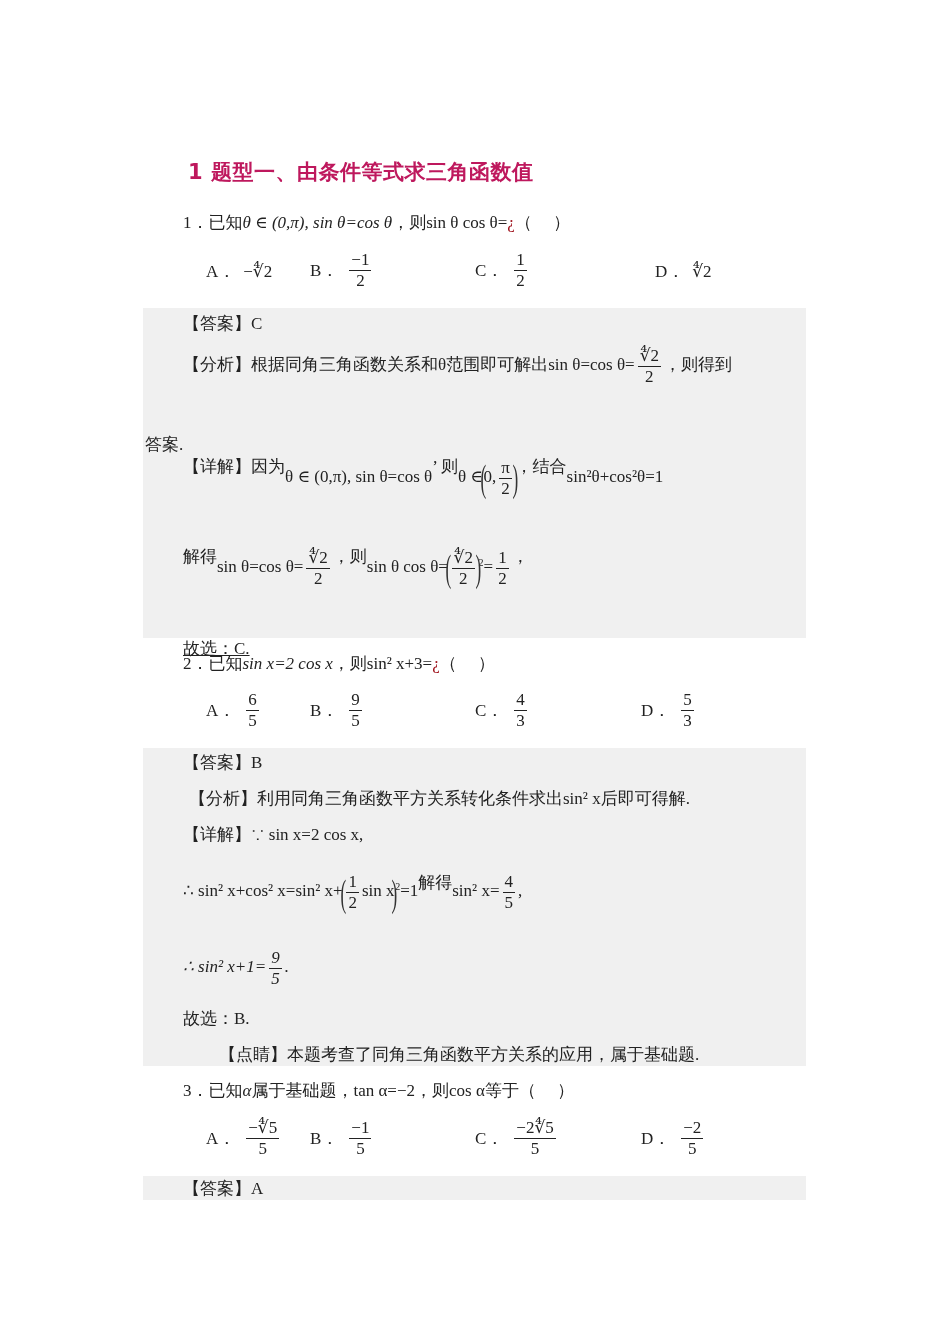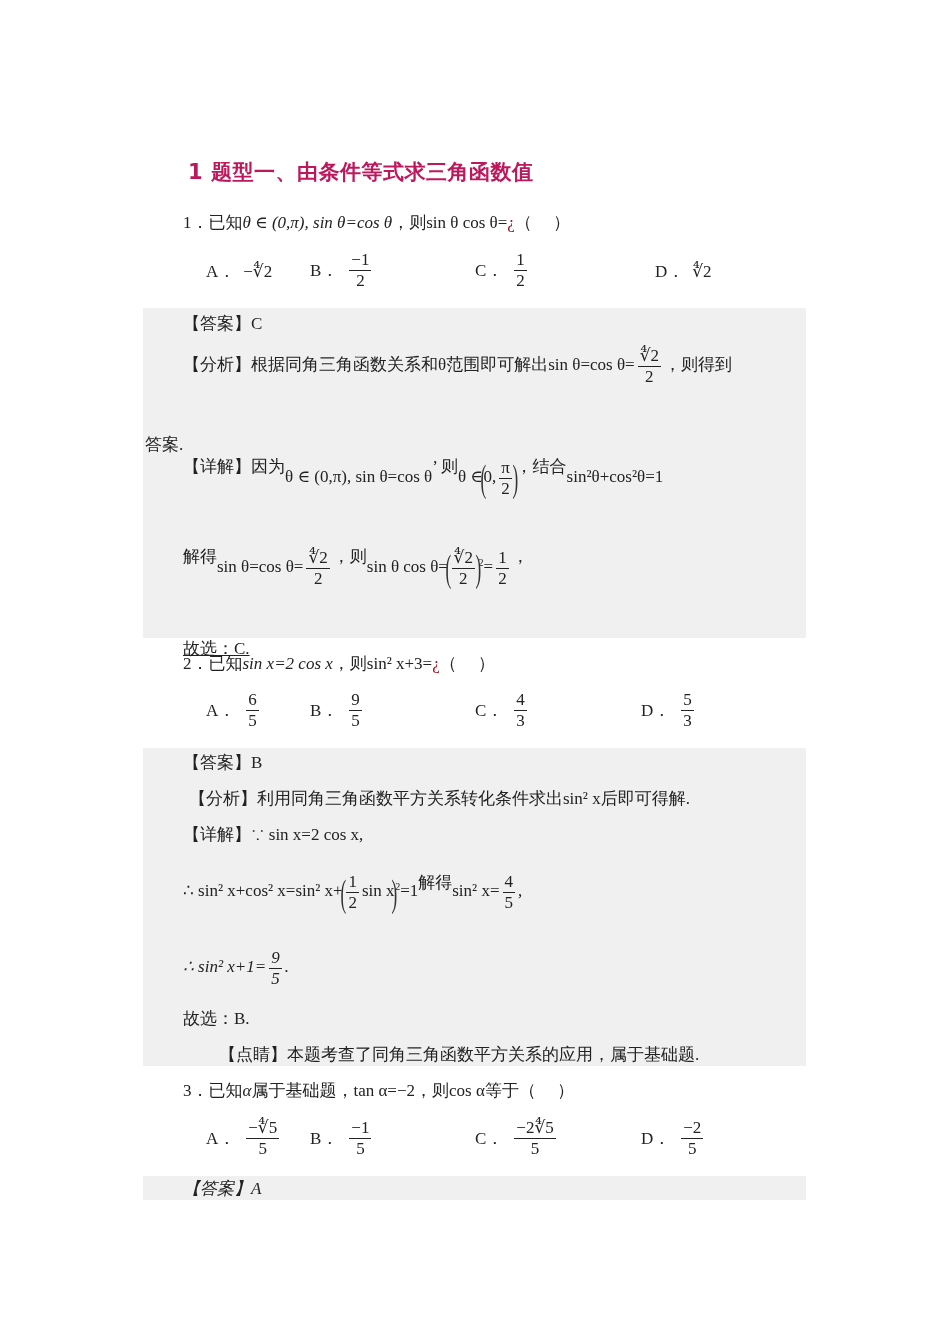--- a/index.html
+++ b/index.html
@@ -112,15 +112,15 @@
   <span class="lbl">B．</span><span class="frac"><span class="num">−1</span><span class="den">5</span></span>
 </div>
 <div class="opt" style="left:475px;top:1118px;">
   <span class="lbl">C．</span><span class="frac"><span class="num">−2∜5</span><span class="den">5</span></span>
 </div>
 <div class="opt" style="left:641px;top:1118px;">
   <span class="lbl">D．</span><span class="frac"><span class="num">−2</span><span class="den">5</span></span>
 </div>
 
 <div class="box" style="top:1176px;height:24px;"></div>
-<div class="abs line" style="left:183px;top:1178px;font-style:italic;">
+<div class="abs line" style="left:183px;top:1178px;">
   <span>【答案】</span><span>A</span>
 </div>
 
 </body></html>

